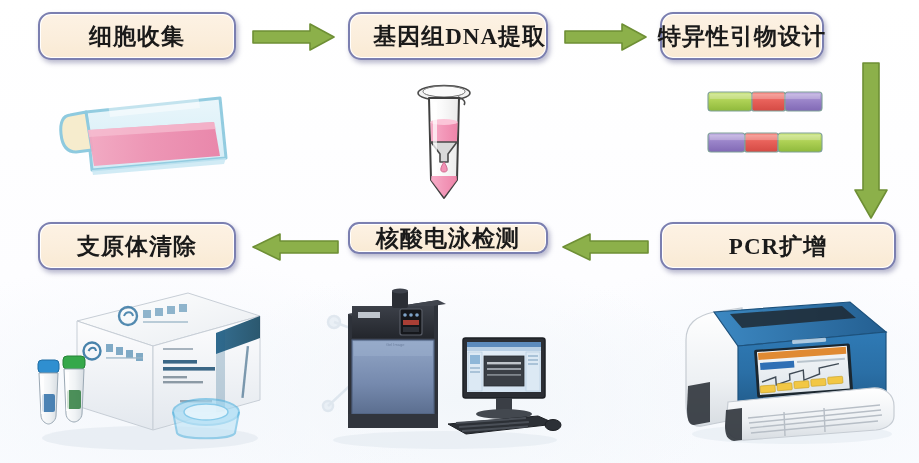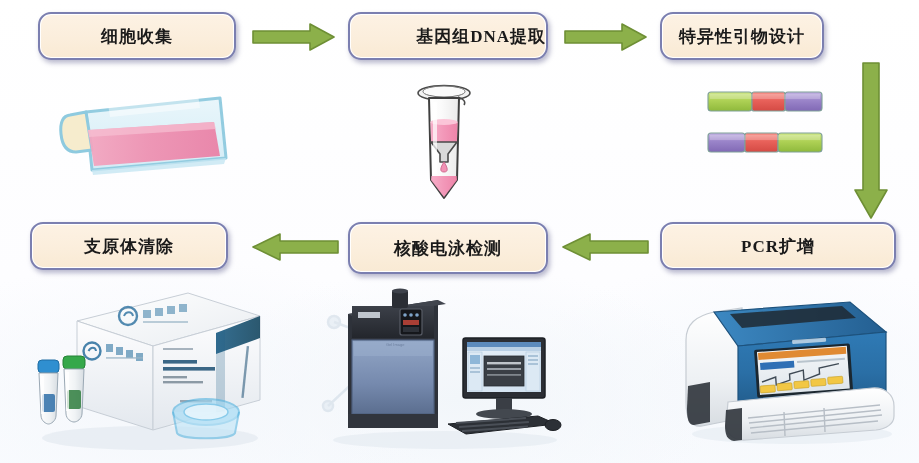--- a/index.html
+++ b/index.html
@@ -40,21 +40,21 @@
       0 0 0 1px #ffffff inset,
       2px 3px 5px rgba(80, 80, 130, 0.40),
       0 1px 0 rgba(255,255,255,0.9) inset;
     display: flex;
     align-items: center;
     justify-content: center;
   }
   .step-label {
     font-family: "Liberation Serif", "DejaVu Serif", serif;
     font-weight: bold;
-    font-size: 17px;
+    font-size: 23px;
     letter-spacing: 1px;
     color: #1a1a1a;
     white-space: nowrap;
     line-height: 1;
   }
 
   
   .arrow { position: absolute; }
   .arrow svg { display: block; }
 
@@ -76,25 +76,25 @@
   </div>
 
   <div class="step-box" style="left:348px; top:12px; width:200px; height:48px;justify-content:flex-end;">
     <span class="step-label">基因组DNA提取</span>
   </div>
 
   <div class="step-box" style="left:660px; top:12px; width:164px; height:48px;">
     <span class="step-label">特异性引物设计</span>
   </div>
 
-  <div class="step-box" style="left:30px; top:222px; width:198px; height:48px;">
+  <div class="step-box" style="left:38px; top:222px; width:198px; height:48px;">
     <span class="step-label">支原体清除</span>
   </div>
 
-  <div class="step-box" style="left:348px; top:222px; width:200px; height:52px;">
+  <div class="step-box" style="left:348px; top:222px; width:200px; height:32px;border-radius:11px;">
     <span class="step-label">核酸电泳检测</span>
   </div>
 
   <div class="step-box" style="left:660px; top:222px; width:236px; height:48px;">
     <span class="step-label">PCR扩增</span>
   </div>
 
   <div class="arrow" style="left:252px; top:22px;">
     <svg width="84" height="30" viewBox="0 0 84 30">
       <path d="M1,9 L58,9 L58,2 L82,15 L58,28 L58,21 L1,21 Z" fill="#8cb04a" stroke="#6e8f35" stroke-width="1.6" stroke-linejoin="round"></path>

